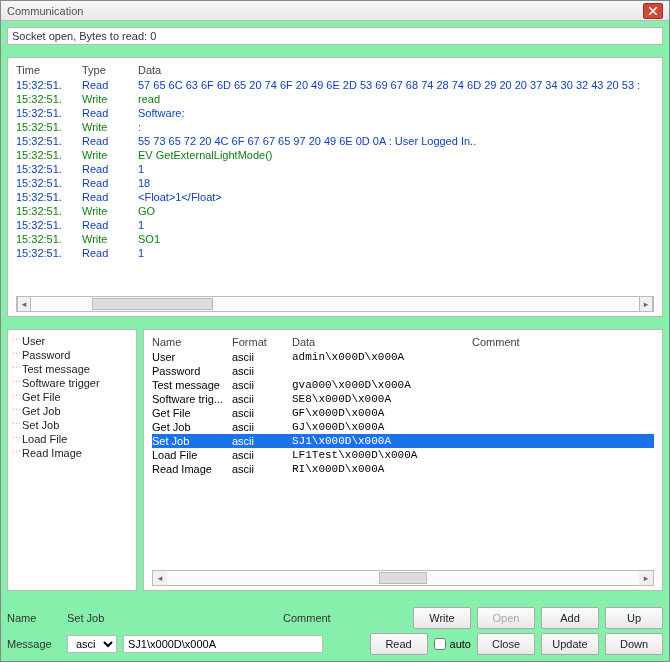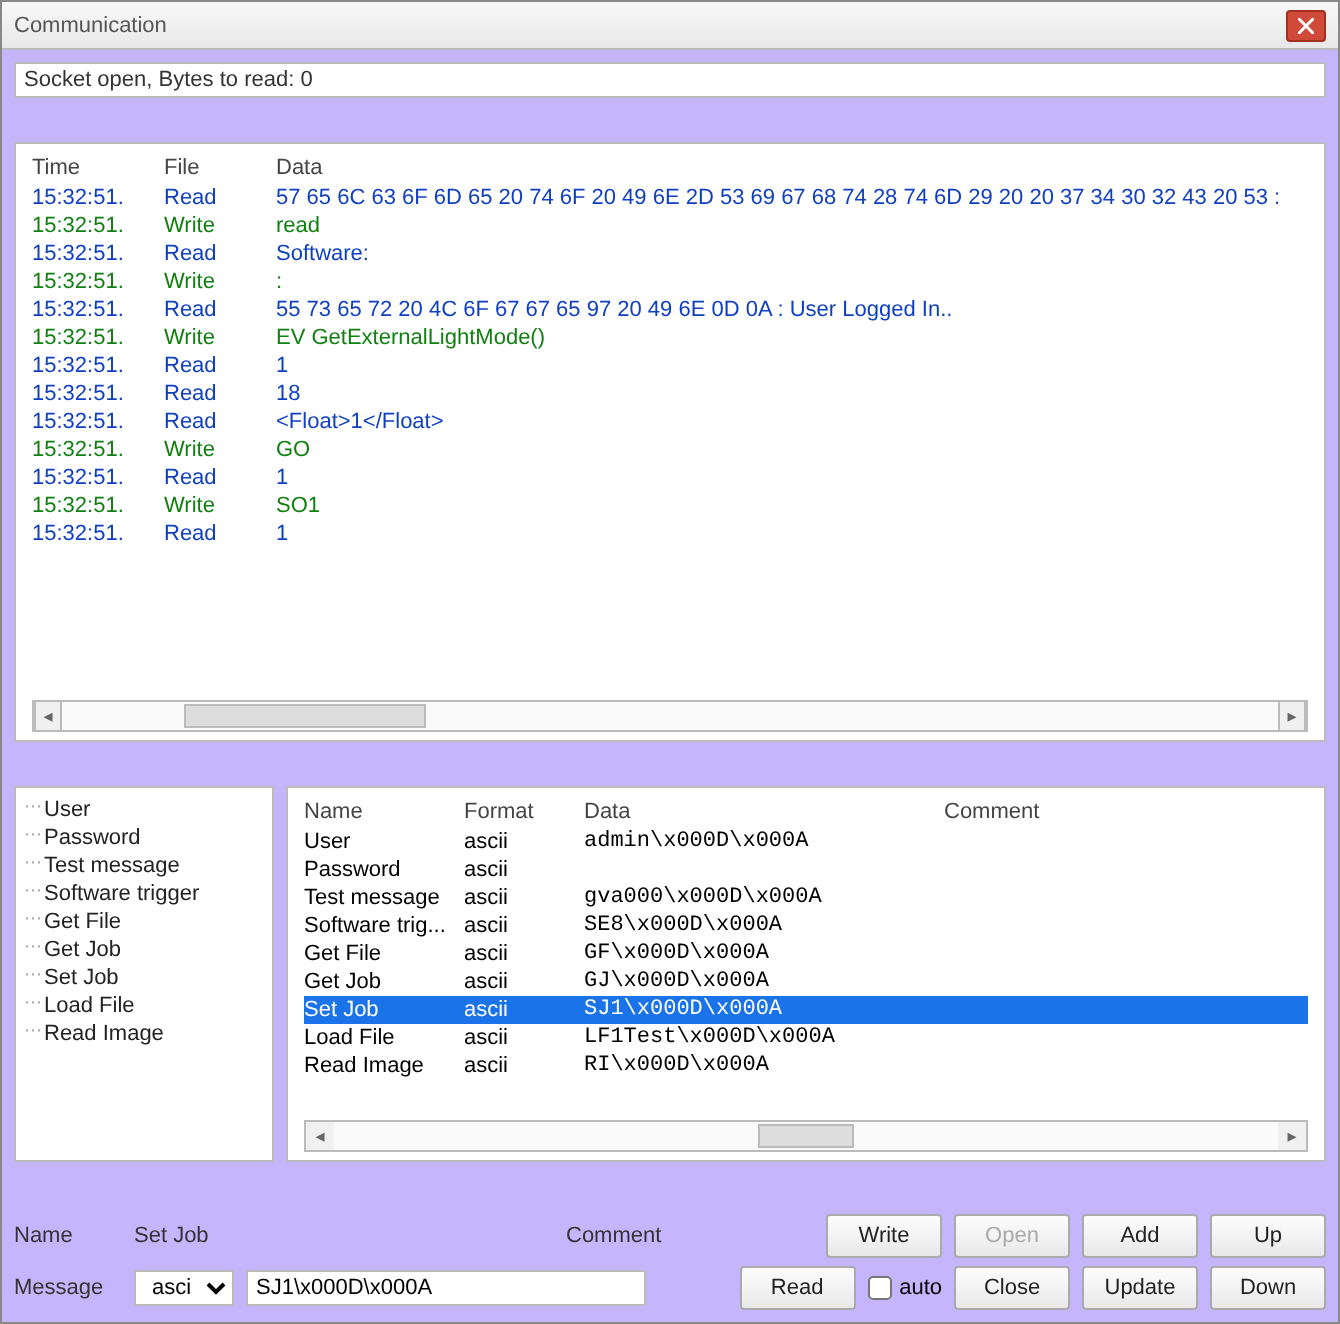--- a/index.html
+++ b/index.html
@@ -1,40 +1,40 @@
 <!DOCTYPE html>
 <html><head>
 <meta charset="utf-8">
 <style>
   * { box-sizing: border-box; margin: 0; padding: 0; font-family: "Segoe UI", Tahoma, sans-serif; font-size: 11px; }
   body { background: #fff; }
-  .window { width: 670px; height: 662px; border: 1px solid #888; display: flex; flex-direction: column; background: #c4b5fd; }
+  .window { width: 670px; height: 662px; border: 1px solid #888; display: flex; flex-direction: column; background: #86efac; }
   .titlebar { height: 24px; background: linear-gradient(#f8f8f8,#e8e8e8); display: flex; align-items: center; padding: 0 6px; border-bottom: 1px solid #bbb; }
   .titlebar .title { flex: 1; color: #555; }
   .close-btn { width: 20px; height: 16px; background: #d04a3a; border: 1px solid #a03020; border-radius: 2px; display: flex; align-items: center; justify-content: center; cursor: pointer; }
   .close-btn svg { width: 8px; height: 8px; }
-  .content { flex: 1; padding: 6px; display: flex; flex-direction: column; gap: 22px; }
+  .content { flex: 1; padding: 6px; display: flex; flex-direction: column; gap: 12px; }
   .status { border: 1px solid #bbb; padding: 2px 4px; background: #fff; color: #333; }
   .log-panel { flex: 1; border: 1px solid #bbb; background: #fff; padding: 4px 8px; overflow: hidden; display: flex; flex-direction: column; min-height: 260px; }
   .log-header { display: flex; gap: 0; padding: 2px 0; color: #444; }
   .log-header .col-time { width: 66px; }
   .log-header .col-type { width: 56px; }
   .log-header .col-data { flex: 1; }
   .log-rows { flex: 1; overflow: hidden; }
   .log-row { display: flex; padding: 1px 0; white-space: nowrap; overflow: hidden; }
   .log-row .col-time { width: 66px; }
   .log-row .col-type { width: 56px; }
   .log-row .col-data { flex: 1; overflow: hidden; text-overflow: clip; }
   .kind-read { color: #1040c0; }
   .kind-write { color: #108010; }
   .hscroll { height: 16px; border: 1px solid #bbb; display: flex; align-items: stretch; margin-top: 4px; }
   .hscroll .arrow { width: 14px; background: #f0f0f0; border-left: 1px solid #bbb; border-right: 1px solid #bbb; display:flex;align-items:center;justify-content:center;font-size:9px;color:#666; }
   .hscroll .track { flex: 1; background: #fafafa; position: relative; }
   .hscroll .thumb { position: absolute; left: 10%; width: 20%; top: 1px; bottom: 1px; background: #ddd; border: 1px solid #bbb; }
-  .middle { display: flex; gap: 6px; height: 188px; }
+  .middle { display: flex; gap: 6px; height: 262px; }
   .tree-panel { width: 130px; border: 1px solid #bbb; background: #fff; padding: 4px; overflow: hidden; }
   .tree-item { white-space: nowrap; padding: 1px 0 1px 10px; position: relative; color: #222; cursor: pointer; }
   .tree-item::before { content: "⋯"; position: absolute; left: 0; top: 0; color: #aaa; font-size: 9px; }
   .table-panel { flex: 1; border: 1px solid #bbb; background: #fff; display: flex; flex-direction: column; padding: 4px 8px; }
   .tbl-head { display: flex; color: #444; padding: 2px 0; }
   .tbl-head .c-name { width: 80px; }
   .tbl-head .c-format { width: 60px; }
   .tbl-head .c-data { width: 180px; }
   .tbl-head .c-comment { flex: 1; }
   .tbl-rows { flex: 1; }
@@ -71,21 +71,21 @@
           <path d="M0 0 L8 8 M8 0 L0 8" stroke="#fff" stroke-width="1.5"></path>
         </svg>
     </div>
   </div>
   <div class="content">
     <div class="status">Socket open, Bytes to read: 0</div>
 
     <div class="log-panel">
       <div class="log-header">
         <span class="col-time">Time</span>
-        <span class="col-type">File</span>
+        <span class="col-type">Type</span>
         <span class="col-data">Data</span>
       </div>
       <div class="log-rows" id="log-rows">
           <div class="log-row kind-read">
             <span class="col-time">15:32:51.</span>
             <span class="col-type">Read</span>
             <span class="col-data">57 65 6C 63 6F 6D 65 20 74 6F 20 49 6E 2D 53 69 67 68 74 28 74 6D 29 20 20 37 34 30 32 43 20 53 :</span>
           </div>
           <div class="log-row kind-write">
             <span class="col-time">15:32:51.</span>

